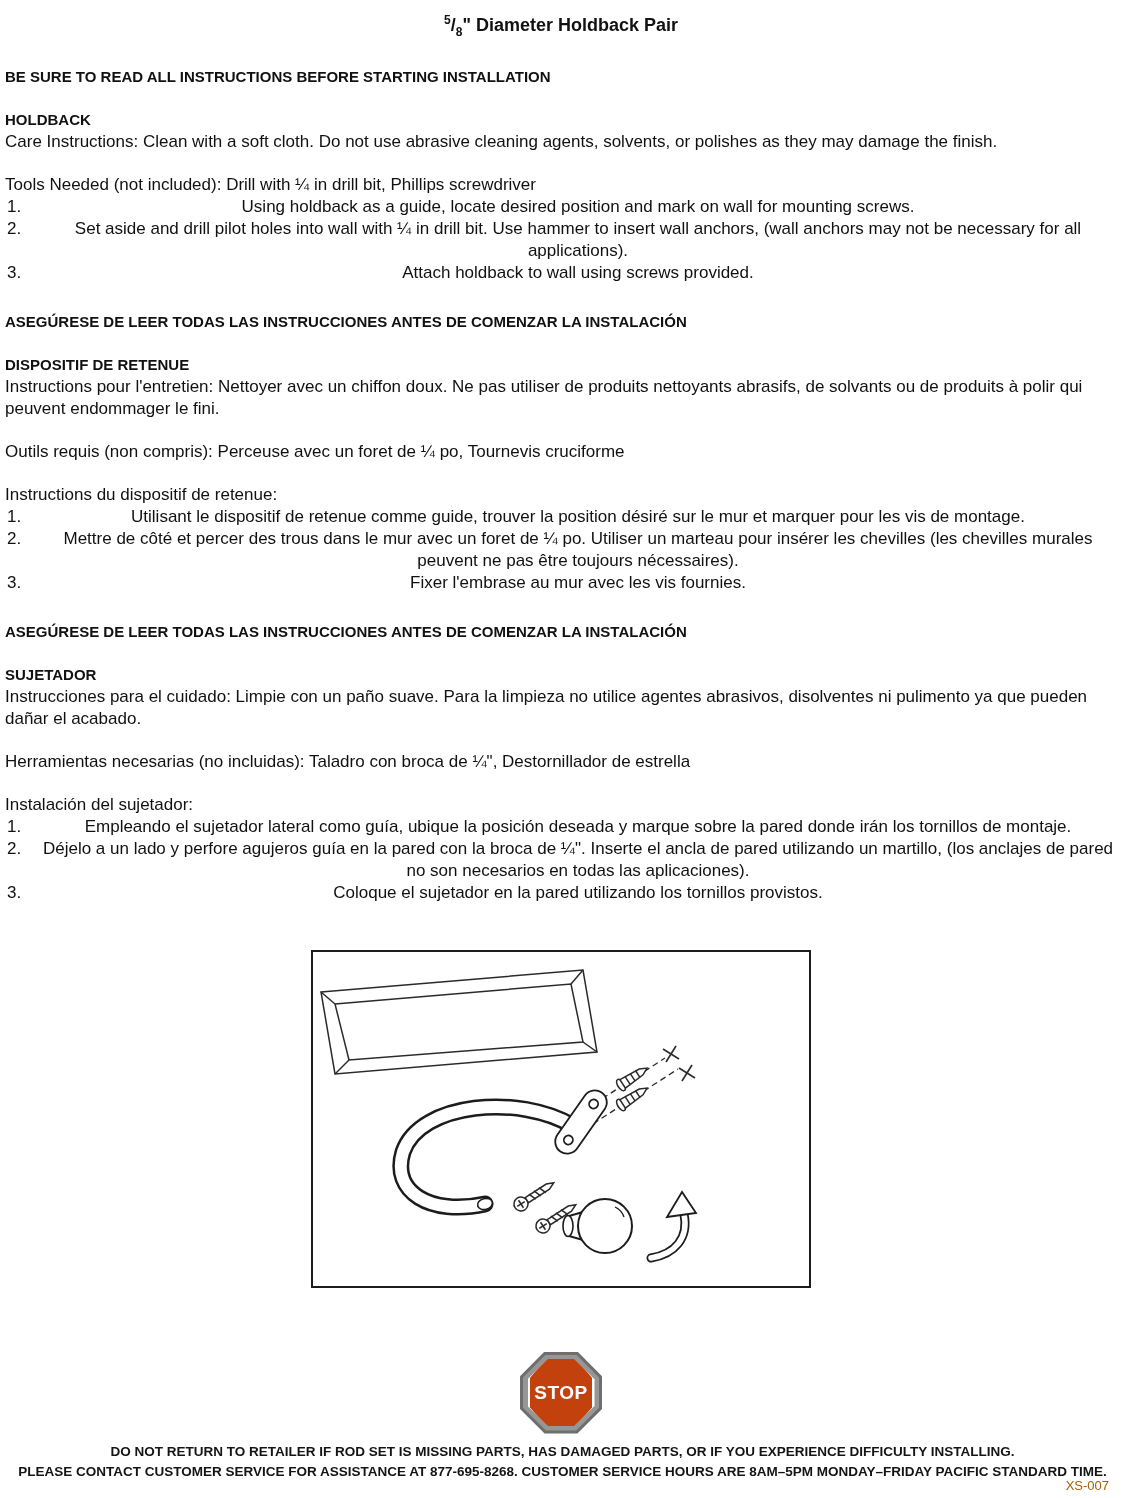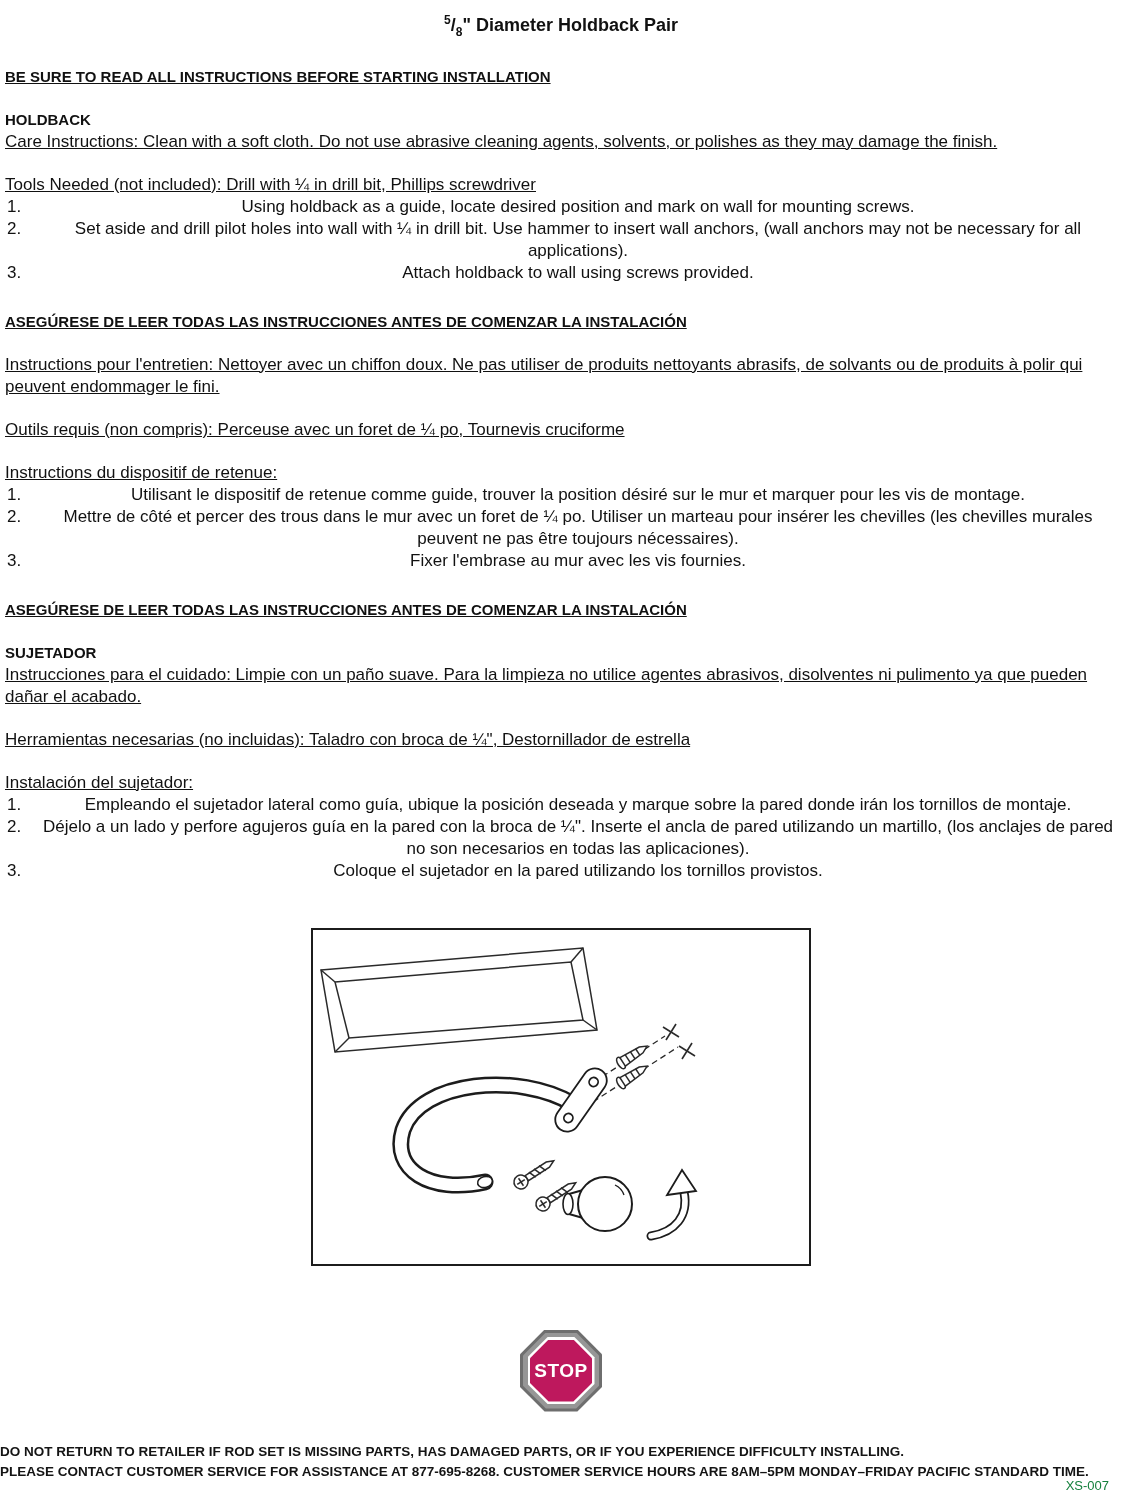--- a/index.html
+++ b/index.html
@@ -30,21 +30,21 @@
     font-weight: bold;
     font-size: 15px;
     margin: 0 0 21px 0;
   }
   .sec-heading {
     font-size: 15px;
     font-weight: bold;
     line-height: 22px;
     margin: 0;
   }
-  p { margin: 0; text-decoration: underline; }
+  p { margin: 0; }
   .tools, .install-head { margin-top: 21px; }
   ol.steps {
     list-style: none;
     margin: 0;
     padding: 0;
     counter-reset: step;
   }
   ol.steps li {
     counter-increment: step;
     position: relative;
@@ -78,45 +78,45 @@
   }
   .oct {
     clip-path: polygon(30% 0%, 70% 0%, 100% 30%, 100% 70%, 70% 100%, 30% 100%, 0% 70%, 0% 30%);
     display: flex;
     align-items: center;
     justify-content: center;
   }
   .o1 { width: 82px; height: 82px; background: #6e6e6e; }
   .o2 { width: 76px; height: 76px; background: #969696; }
   .o3 { width: 67px; height: 67px; background: #ffffff; }
-  .o4 { width: 62px; height: 62px; background: #be185d; }
+  .o4 { width: 62px; height: 74px; background: #c2410c; }
   .stop-text {
     color: #ffffff;
     font-weight: bold;
     font-size: 19px;
     letter-spacing: 0.5px;
   }
   .footer {
     position: absolute;
     left: 0;
     right: 0;
     bottom: 16px;
-    text-align: left;
+    text-align: center;
     font-weight: bold;
     font-size: 13.5px;
     line-height: 20px;
     color: #141414;
   }
   .doc-code {
     position: absolute;
     right: 16px;
     bottom: 1px;
     font-size: 13px;
     font-weight: normal;
-    color: #15803d;
+    color: #a16207;
   }
 </style>
 </head>
 <body>
 
 <div class="page">
 
   <h1 class="title"><sup>5</sup><span>/</span><sub>8</sub><span>" Diameter Holdback Pair</span></h1>
 
   <p class="notice">BE SURE TO READ ALL INSTRUCTIONS BEFORE STARTING INSTALLATION</p>
@@ -128,20 +128,21 @@
     <ol class="steps">
       <li>Using holdback as a guide, locate desired position and mark on wall for mounting screws.</li>
       <li>Set aside and drill pilot holes into wall with ¼ in drill bit. Use hammer to insert wall anchors, (wall anchors may not be necessary for all applications).</li>
       <li>Attach holdback to wall using screws provided.</li>
     </ol>
   </section>
 
   <p class="divider">ASEGÚRESE DE LEER TODAS LAS INSTRUCCIONES ANTES DE COMENZAR LA INSTALACIÓN</p>
 
   <section>
+    <h2 class="sec-heading">DISPOSITIF DE RETENUE</h2>
     <p class="care">Instructions pour l'entretien:  Nettoyer avec un chiffon doux. Ne pas utiliser de produits nettoyants abrasifs, de solvants ou de produits à polir qui peuvent endommager le fini.</p>
     <p class="tools">Outils requis (non compris):  Perceuse avec un foret de ¼ po, Tournevis cruciforme</p>
     <p class="install-head">Instructions du dispositif de retenue:</p>
     <ol class="steps">
       <li>Utilisant le dispositif de retenue comme guide, trouver la position désiré sur le mur et marquer pour les vis de montage.</li>
       <li>Mettre de côté et percer des trous dans le mur avec un foret de ¼ po. Utiliser un marteau pour insérer les chevilles (les chevilles murales peuvent ne pas être toujours nécessaires).</li>
       <li>Fixer l'embrase au mur avec les vis fournies.</li>
     </ol>
   </section>
 

